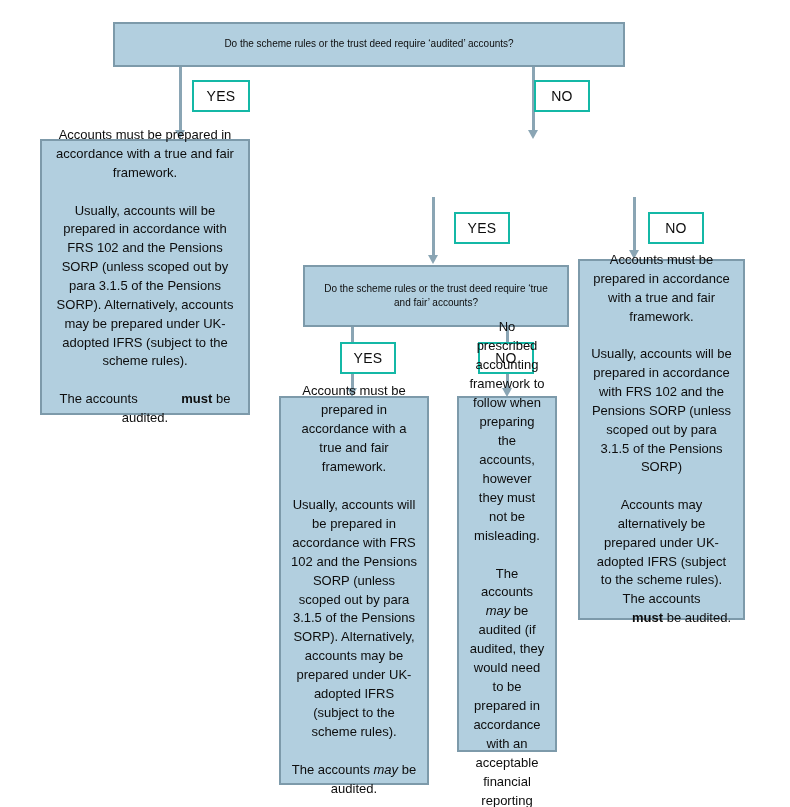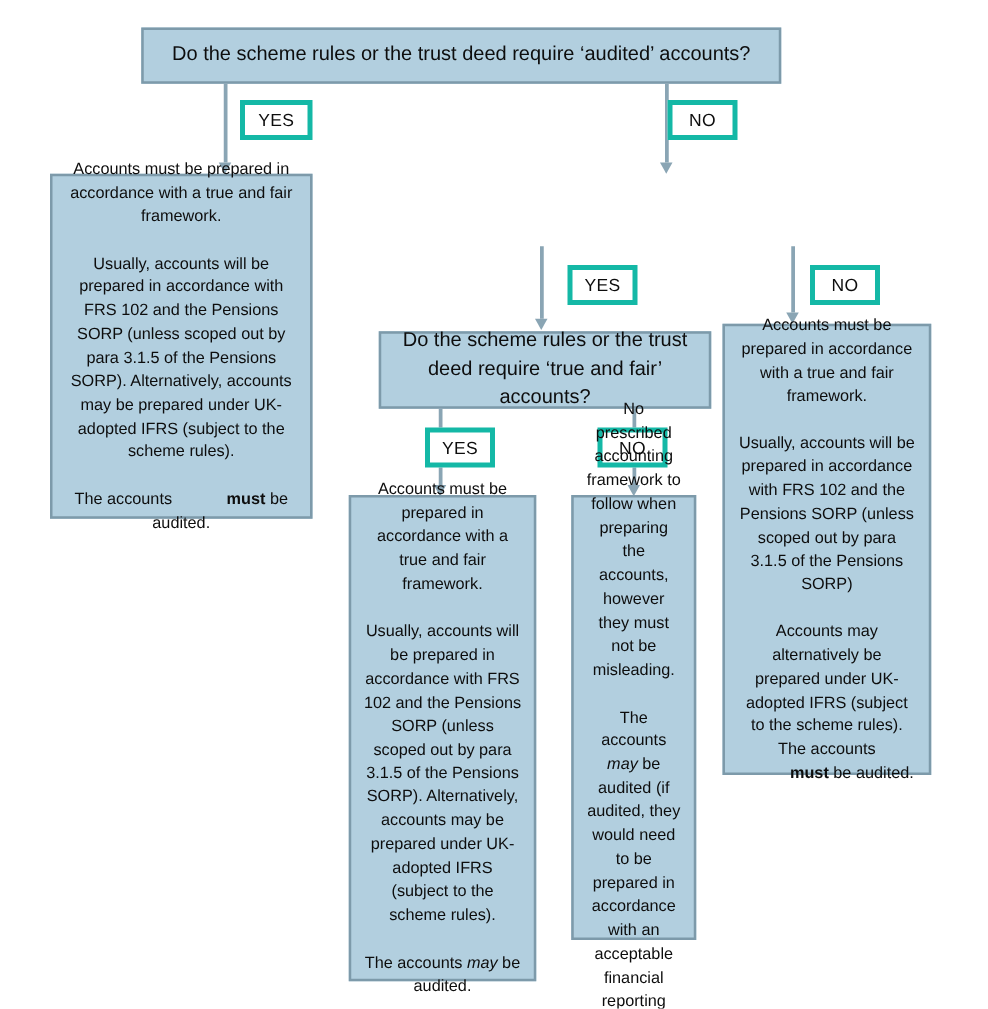--- a/index.html
+++ b/index.html
@@ -32,21 +32,21 @@
   .node .node-text {
     display: block;
     width: 100%;
     text-align: center;
     font-size: 13.5px;
     line-height: 1.42;
     white-space: pre-line;
     color: #0d0d0d;
   }
   .node.q .node-text {
-    font-size: 16px;
+    font-size: 10px;
   }
   .node.tall .node-text {
     font-size: 13px;
     line-height: 1.45;
   }
   .node.narrow .node-text {
     font-size: 13px;
     line-height: 1.46;
   }
   .node .node-text b {
@@ -54,21 +54,21 @@
     margin-left: 40px;
   }
   .node .node-text i {
     font-weight: normal;
     font-style: italic;
   }
   .label-box {
     position: absolute;
     box-sizing: border-box;
     background: #ffffff;
-    border: 4px solid #14b8a6;
+    border: 2px solid #14b8a6;
     display: flex;
     align-items: center;
     justify-content: center;
   }
   .label-box .label-text {
     font-size: 14px;
     color: #0d0d0d;
     letter-spacing: 0.3px;
   }
   .conn {

